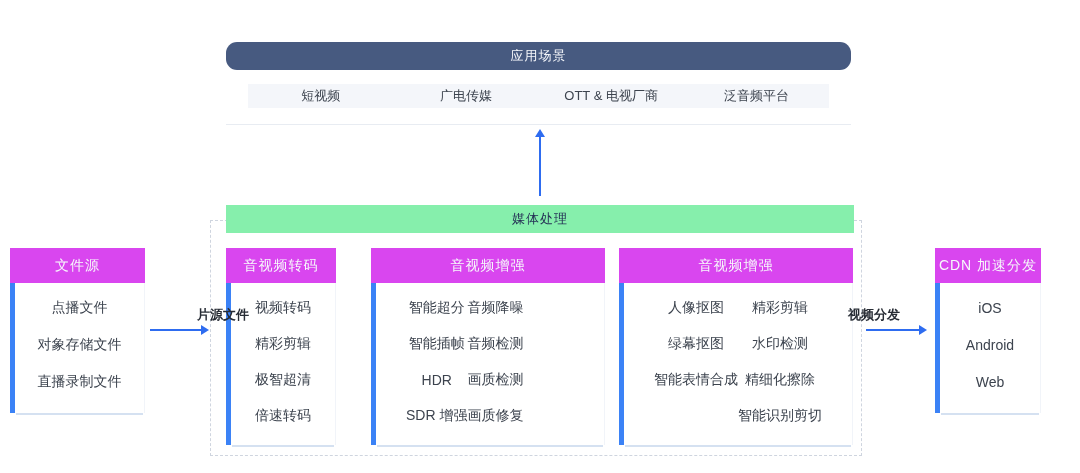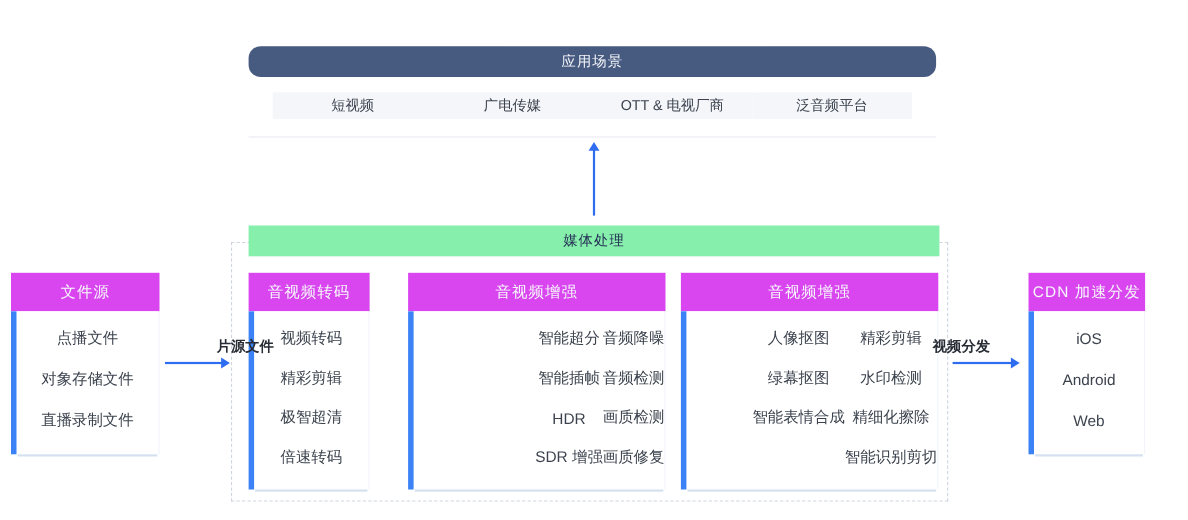--- a/index.html
+++ b/index.html
@@ -55,21 +55,21 @@
   }
   .card-underline {
     position: absolute; left: 1px; right: 1px; bottom: -2px; height: 2px;
     background: #d5e1f1;
   }
   .rows { display: flex; flex-direction: column; align-items: center; }
   .row {
     height: 36px; display: flex; align-items: center; justify-content: center;
     font-size: 14px; color: #3c434e; white-space: nowrap;
   }
-  .two-col { display: flex; justify-content: flex-end; }
+  .two-col { display: flex; justify-content: flex-start; padding-left: 30px; }
   .side-row { height: 37px; }
 
   
   .col-1 { left: 226px; top: 248px; width: 110px; }
   .col-2 { left: 371px; top: 248px; width: 234px; }
   .col-3 { left: 619px; top: 248px; width: 234px; }
   .col-body { height: 162px; padding-top: 7px; }
   .src-box { left: 10px;  top: 248px; width: 135px; }
   .cdn-box { left: 935px; top: 248px; width: 106px; }
   .side-body { height: 130px; padding-top: 6px; }

